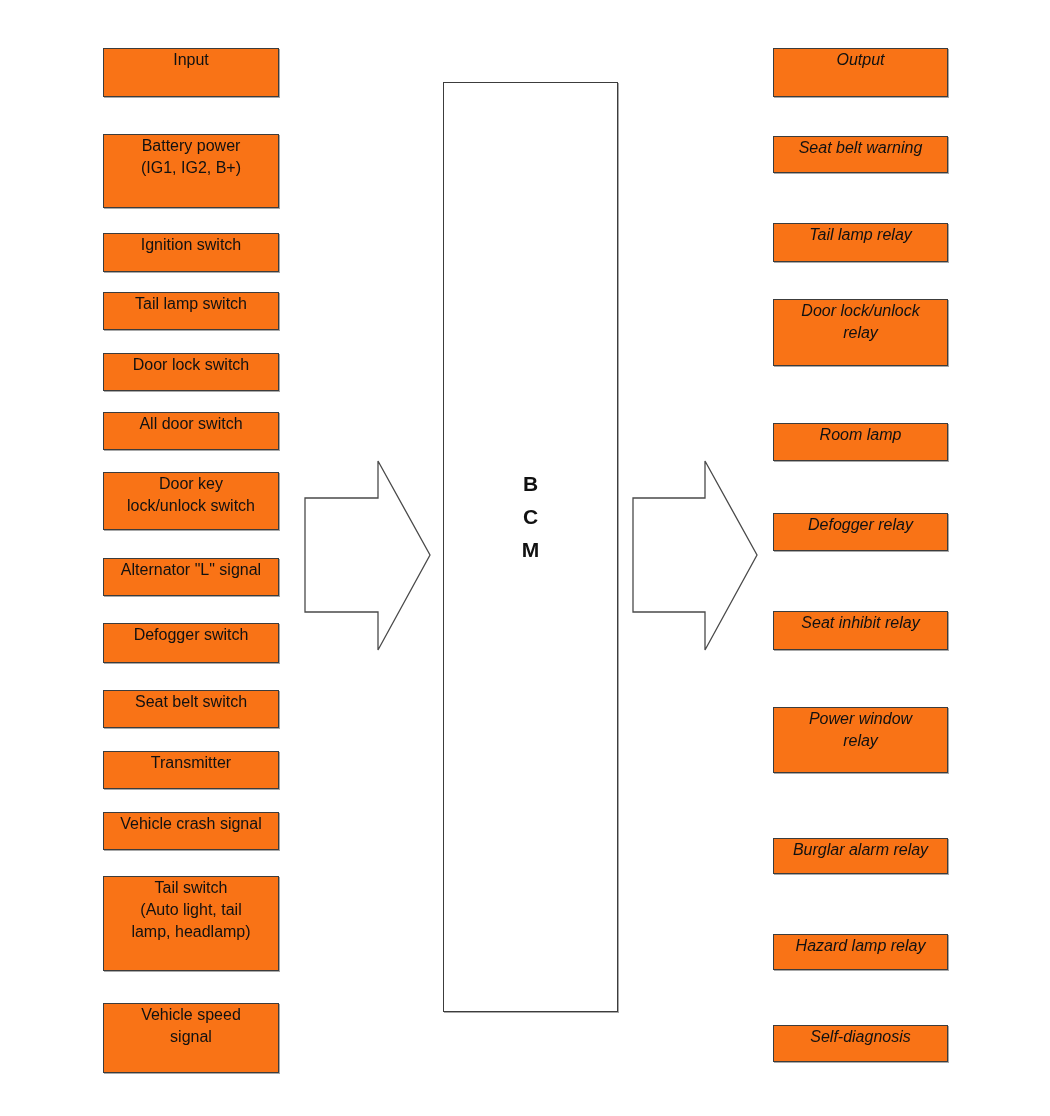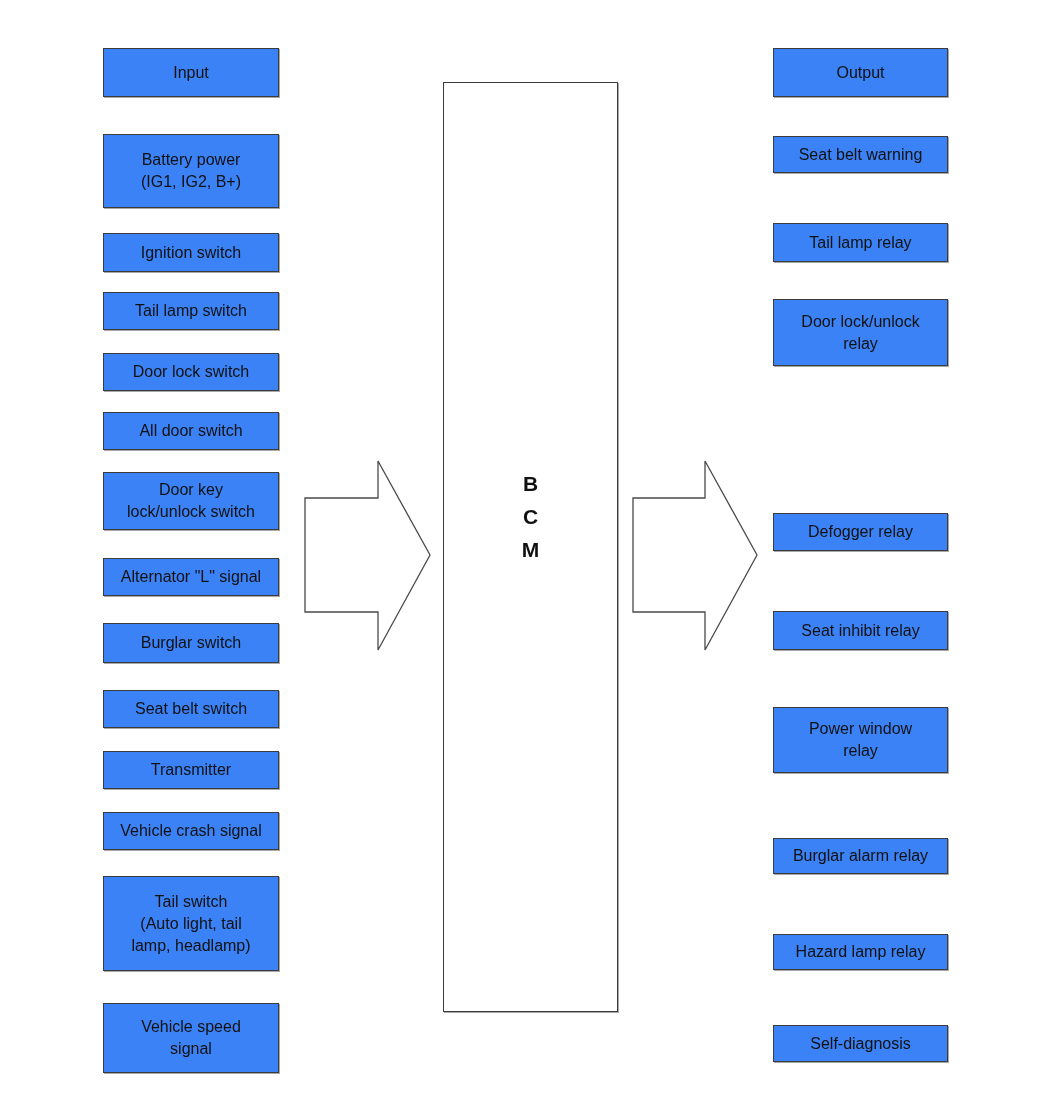--- a/index.html
+++ b/index.html
@@ -10,25 +10,24 @@
   }
   .canvas {
     position: relative;
     width: 1050px;
     height: 1116px;
     background: #ffffff;
     overflow: hidden;
   }
   .box {
     position: absolute;
-    background: #3b82f6;
+    background: #f97316;
     border: 1px solid #3c3c3c;
     box-shadow: 1px 1px 0 #a8a8a8;
     display: flex;
-    align-items: center;
     justify-content: center;
     box-sizing: border-box;
   }
   .box .label {
     font-size: 16px;
     line-height: 22px;
     color: #111111;
     text-align: center;
     white-space: pre-line;
   }
@@ -58,21 +57,21 @@
   .arrow-layer {
     position: absolute;
     left: 0;
     top: 0;
     pointer-events: none;
   }
 
   
   .lb  { left: 103px; width: 176px; }
   
-  .rb  { left: 773px; width: 175px; }
+  .rb  { left: 773px; width: 175px; font-style: italic; }
 </style>
 </head>
 <body>
 
 <div class="canvas">
 
   <svg class="arrow-layer" width="1050" height="1116" viewBox="0 0 1050 1116">
     <polygon points="305,498 378,498 378,461 430,555 378,650 378,612 305,612" fill="#ffffff" stroke="#4a4a4a" stroke-width="1.3" stroke-linejoin="miter"></polygon>
     <polygon points="633,498 705,498 705,461 757,555 705,650 705,612 633,612" fill="#ffffff" stroke="#4a4a4a" stroke-width="1.3" stroke-linejoin="miter"></polygon>
   </svg>
@@ -103,21 +102,21 @@
     <span class="label">All door switch</span>
   </div>
   <div class="box lb" style="top:472px;height:58px">
     <span class="label">Door key
 lock/unlock switch</span>
   </div>
   <div class="box lb" style="top:558px;height:38px">
     <span class="label">Alternator "L" signal</span>
   </div>
   <div class="box lb" style="top:623px;height:40px">
-    <span class="label">Burglar switch</span>
+    <span class="label">Defogger switch</span>
   </div>
   <div class="box lb" style="top:690px;height:38px">
     <span class="label">Seat belt switch</span>
   </div>
   <div class="box lb" style="top:751px;height:38px">
     <span class="label">Transmitter</span>
   </div>
   <div class="box lb" style="top:812px;height:38px">
     <span class="label">Vehicle crash signal</span>
   </div>
@@ -137,20 +136,23 @@
   <div class="box rb" style="top:136px;height:37px">
     <span class="label">Seat belt warning</span>
   </div>
   <div class="box rb" style="top:223px;height:39px">
     <span class="label">Tail lamp relay</span>
   </div>
   <div class="box rb" style="top:299px;height:67px">
     <span class="label">Door lock/unlock
 relay</span>
   </div>
+  <div class="box rb" style="top:423px;height:38px">
+    <span class="label">Room lamp</span>
+  </div>
   <div class="box rb" style="top:513px;height:38px">
     <span class="label">Defogger relay</span>
   </div>
   <div class="box rb" style="top:611px;height:39px">
     <span class="label">Seat inhibit relay</span>
   </div>
   <div class="box rb" style="top:707px;height:66px">
     <span class="label">Power window
 relay</span>
   </div>

